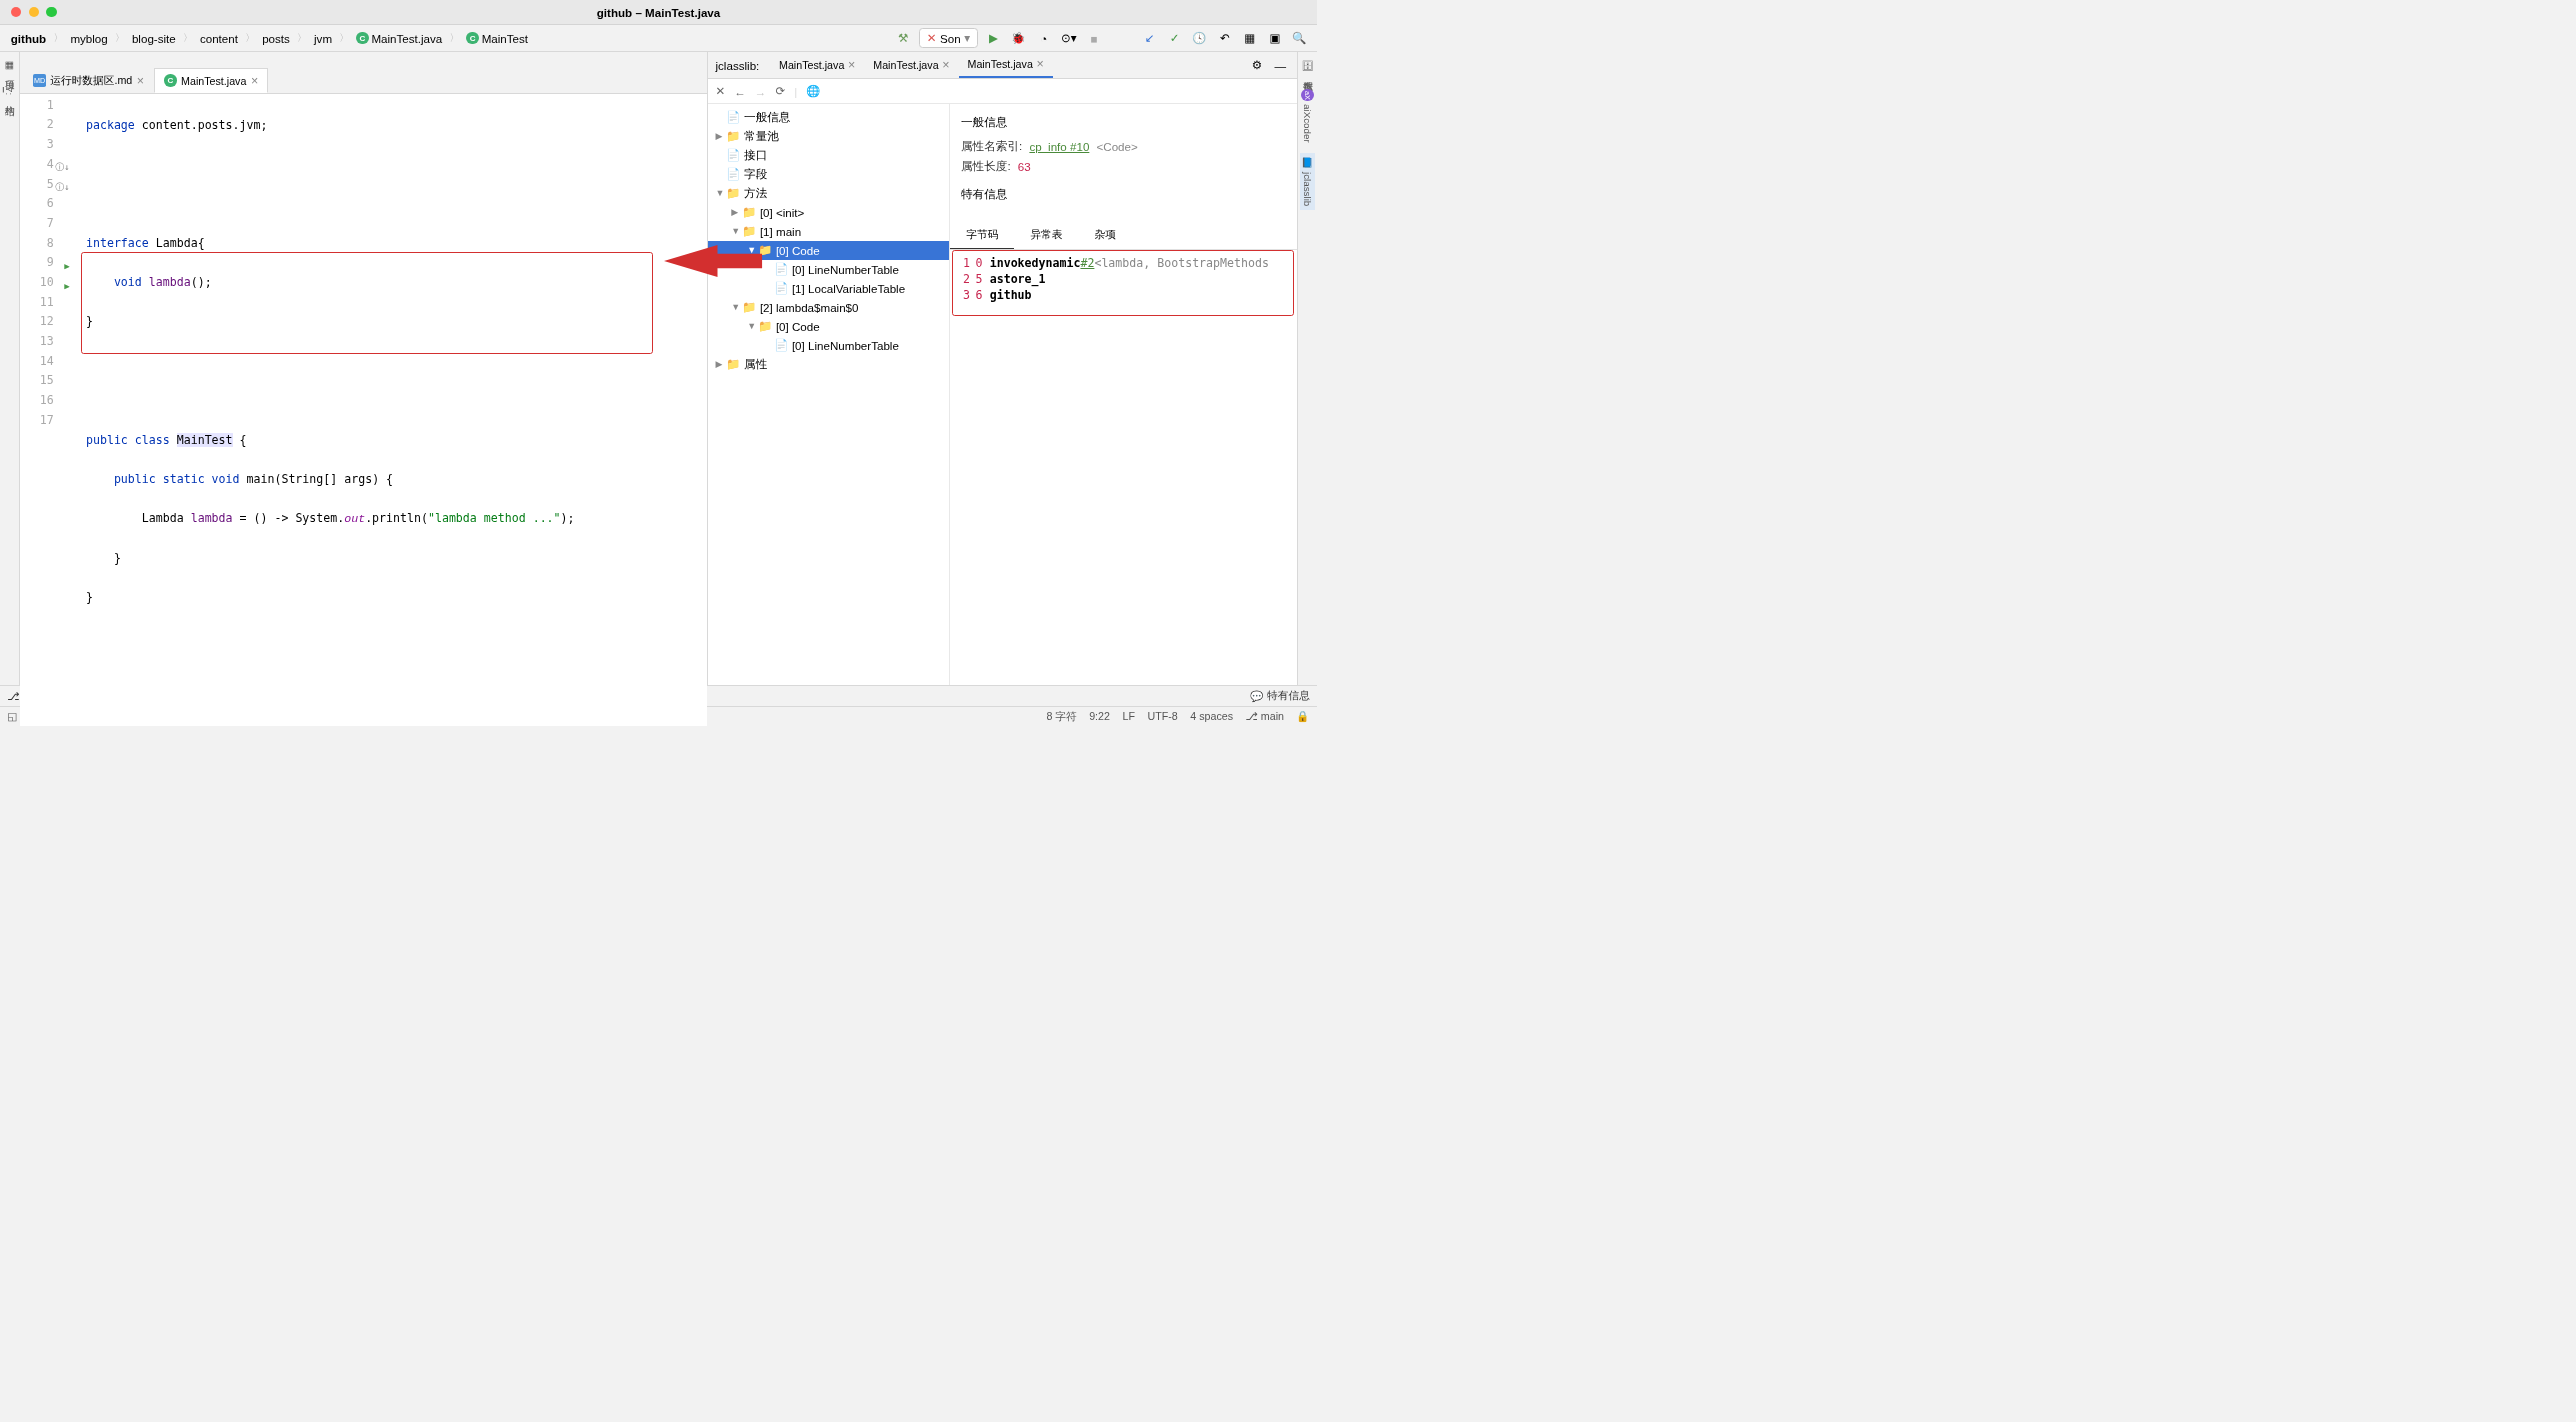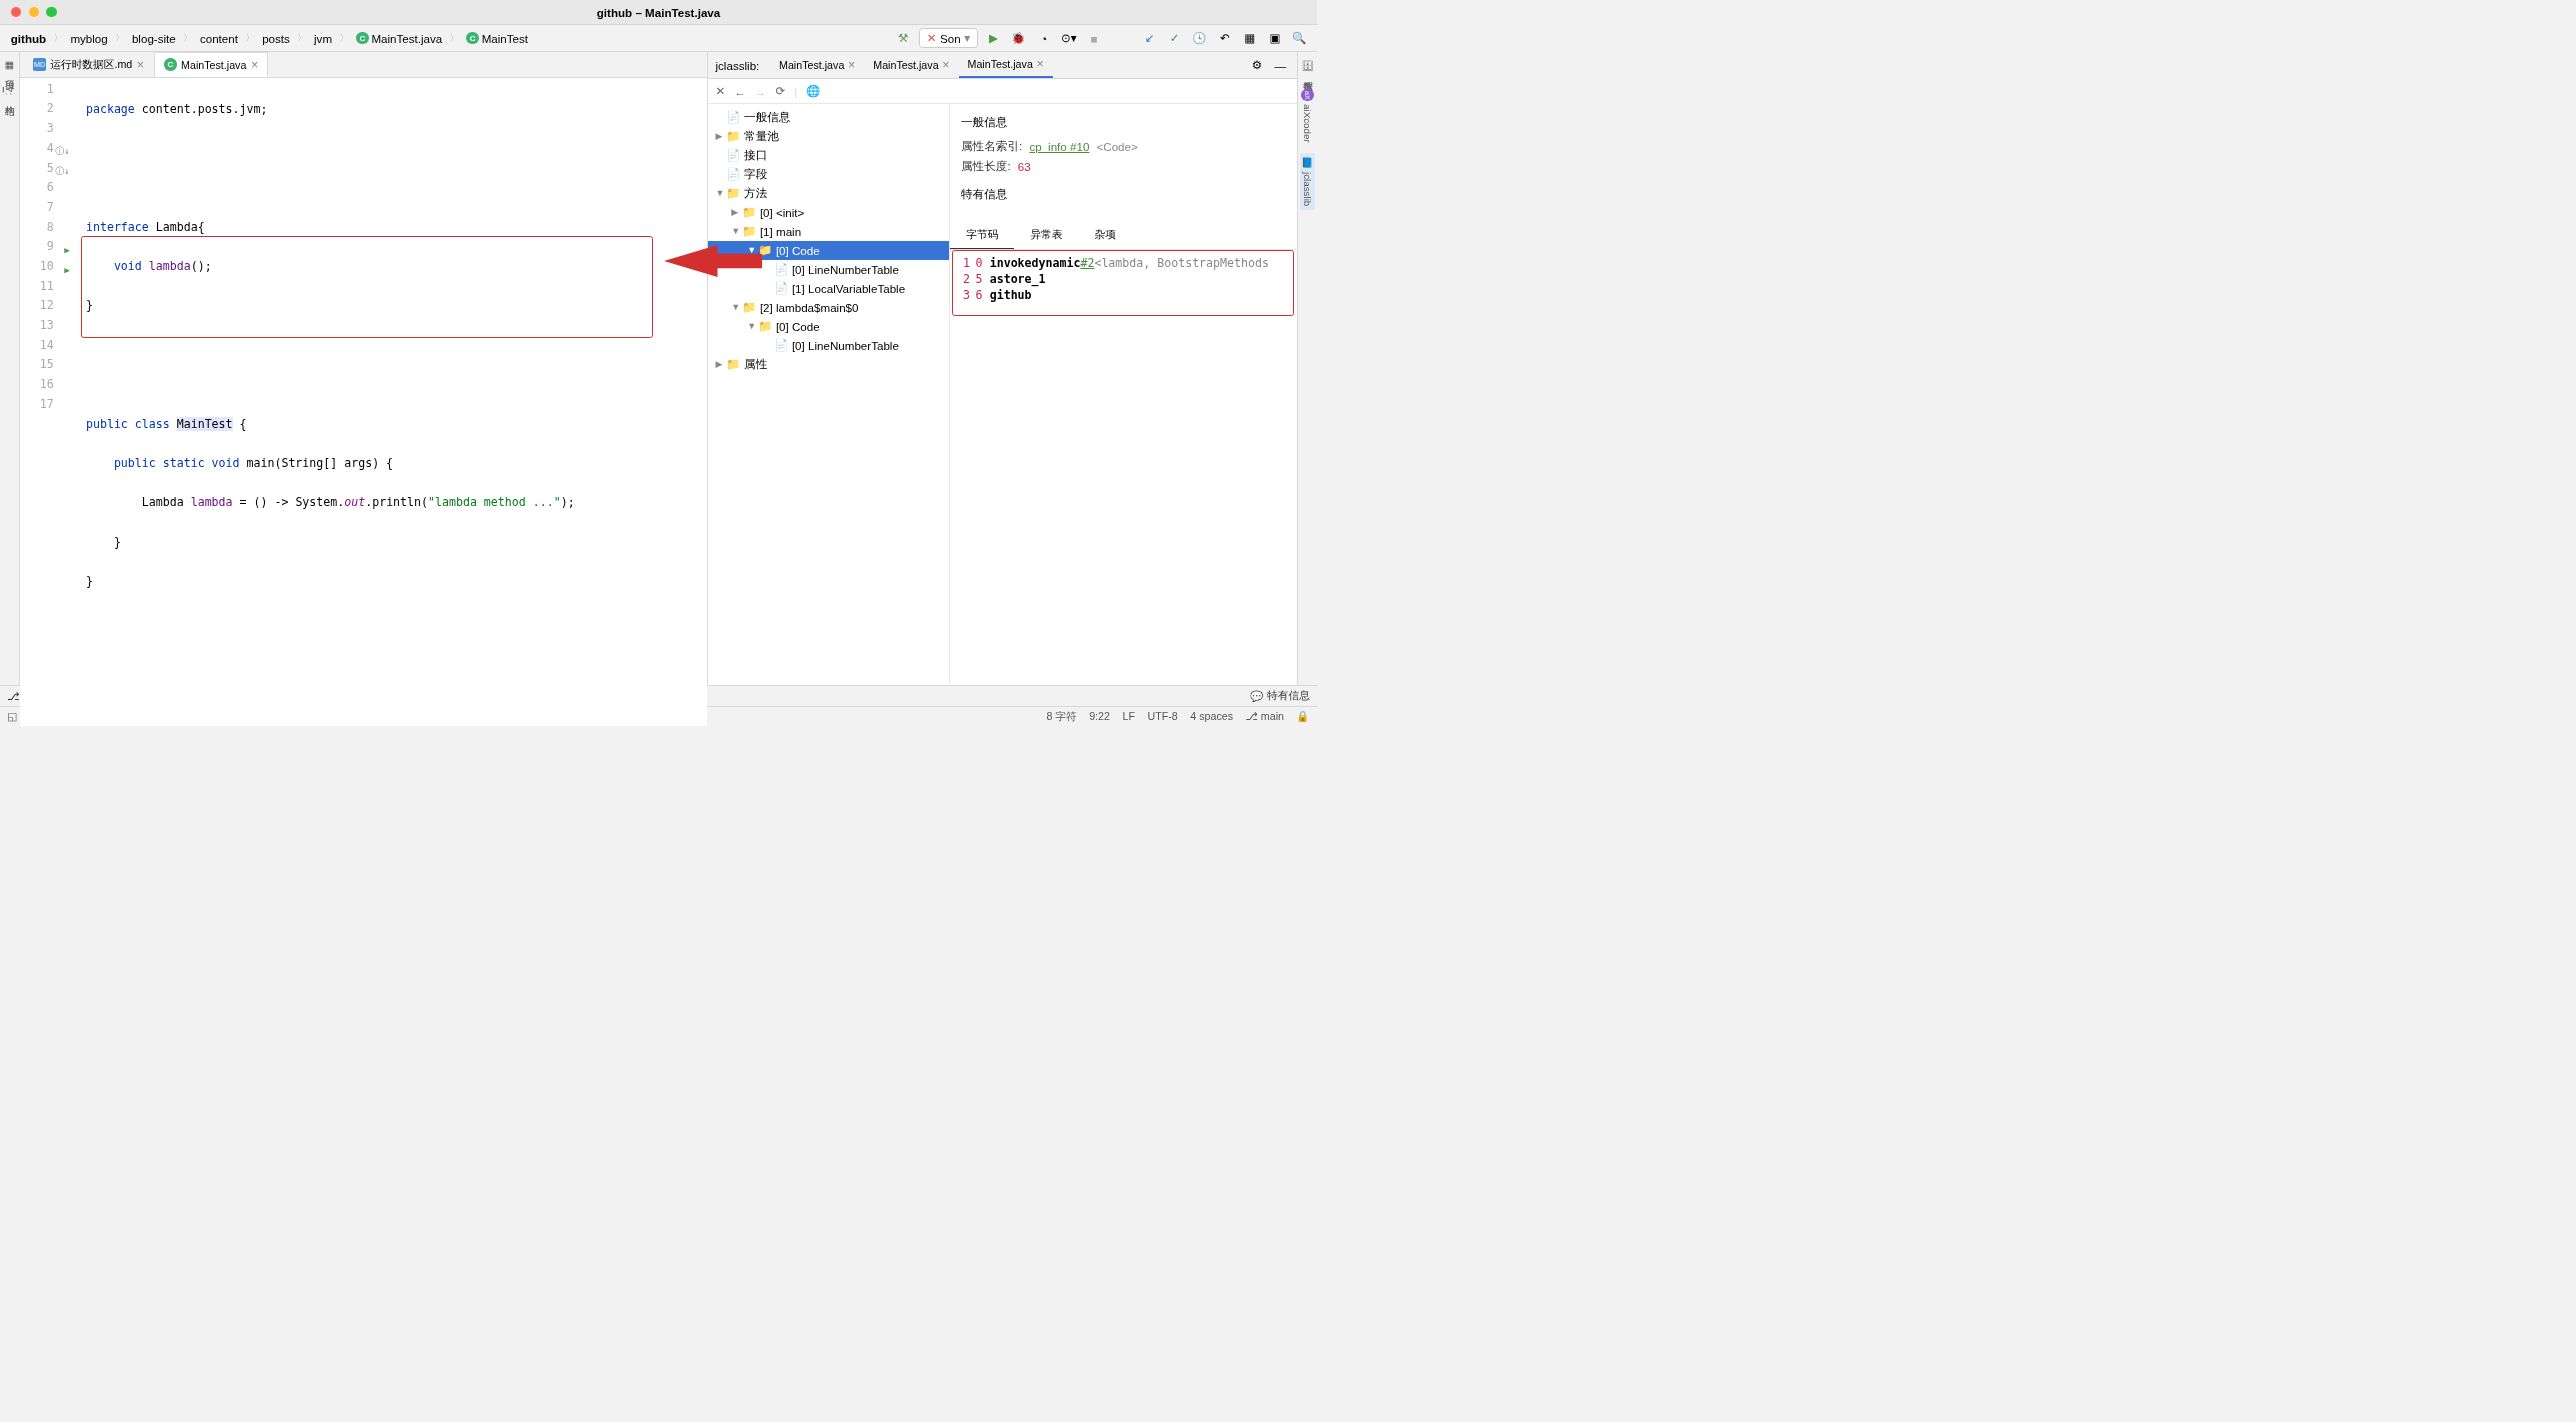--- a/index.html
+++ b/index.html
@@ -26,41 +26,41 @@
 .debug-icon { color: #4a9b4a; }
 .git-label { color: #666; margin-left: 7.2px; margin-top: 45px; }
 
 .main-area { display: flex; height: calc(100% - 25px - 27px - 21.5px - 19.7px); }
 
 .left-tool-strip { width: 19.7px; background: #f2f2f2; border-right: 0.9px solid #d8d8d8; display: flex; flex-direction: column; align-items: center; padding-top: 3.6px; gap: 7.2px; }
 .vtab { writing-mode: vertical-rl; font-size: 9.8px; padding: 3.6px 1.8px; cursor: pointer; color: #555; display: flex; align-items: center; gap: 2.7px; }
 
 .right-tool-strip { width: 19.7px; background: #f2f2f2; border-left: 0.9px solid #d8d8d8; display: flex; flex-direction: column; align-items: center; padding-top: 3.6px; gap: 7.2px; }
 
-.editor-panel { flex: 1; background: #fff; display: flex; flex-direction: column; min-width: 0; }
+.editor-panel { flex: 1; background: #fff; display: flex; flex-direction: column; min-width: 0; margin-top: 16px; }
 .editor-tabs { height: 27px; background: #f2f2f2; border-bottom: 0.9px solid #d8d8d8; display: flex; align-items: flex-end; padding-left: 3.6px; }
 .editor-tab { padding: 4.5px 9px; display: flex; align-items: center; gap: 4.5px; border: 0.9px solid transparent; cursor: pointer; font-size: 10.7px; }
 .editor-tab.active { background: #fff; border: 0.9px solid #d8d8d8; border-bottom: 0.9px solid #fff; }
 .tab-close { color: #888; font-size: 12.5px; }
 .md-icon { width: 12.5px; height: 12.5px; background: #4a90d9; border-radius: 1.8px; color: #fff; font-size: 7.2px; display: inline-flex; align-items: center; justify-content: center; }
 
 .code-area { flex: 1; display: flex; font-family: "Menlo", "Monaco", monospace; font-size: 11.6px; position: relative; }
 .gutter { width: 43px; background: #fff; text-align: right; padding-right: 9px; color: #aaa; line-height: 19.7px; padding-top: 1.8px; user-select: none; }
 .gutter-line { height: 19.7px; position: relative; }
 .gutter-marker { position: absolute; right: -16px; top: 3.6px; }
 .run-marker { color: #4a9b4a; font-size: 9px; }
 .impl-marker { font-size: 9px; color: #888; }
 
 .marker-col { width: 19.7px; background: #fff; }
 
 .code-lines { flex: 1; background: #fff; line-height: 19.7px; padding-top: 1.8px; white-space: pre; position: relative; }
 .code-line { height: 19.7px; padding-left: 3.6px; }
 .kw { color: #0033b3; }
 .str { color: #067d17; }
-.field { color: #871094; font-style: italic; }
+.field { color: #871094; font-style: italic; font-family: Liberation Mono, monospace; }
 .var { color: #660e7a; }
 .highlight-class { background: #e4e4ff; }
 
 .red-box { position: absolute; border: 1.8px solid #d32f2f; border-radius: 2.7px; pointer-events: none; }
 
 .right-panel { width: 590px; background: #fff; border-left: 0.9px solid #d8d8d8; display: flex; flex-direction: column; }
 .right-tabs { height: 27px; background: #f2f2f2; border-bottom: 0.9px solid #d8d8d8; display: flex; align-items: center; padding: 0 7.2px; }
 .jcl-label { font-weight: 500; margin-right: 10.7px; }
 .jcl-tab { padding: 4.5px 9px; cursor: pointer; display: flex; align-items: center; gap: 3.6px; font-size: 10.7px; }
 .jcl-tab.active { border-bottom: 2.7px solid #3874d6; }

